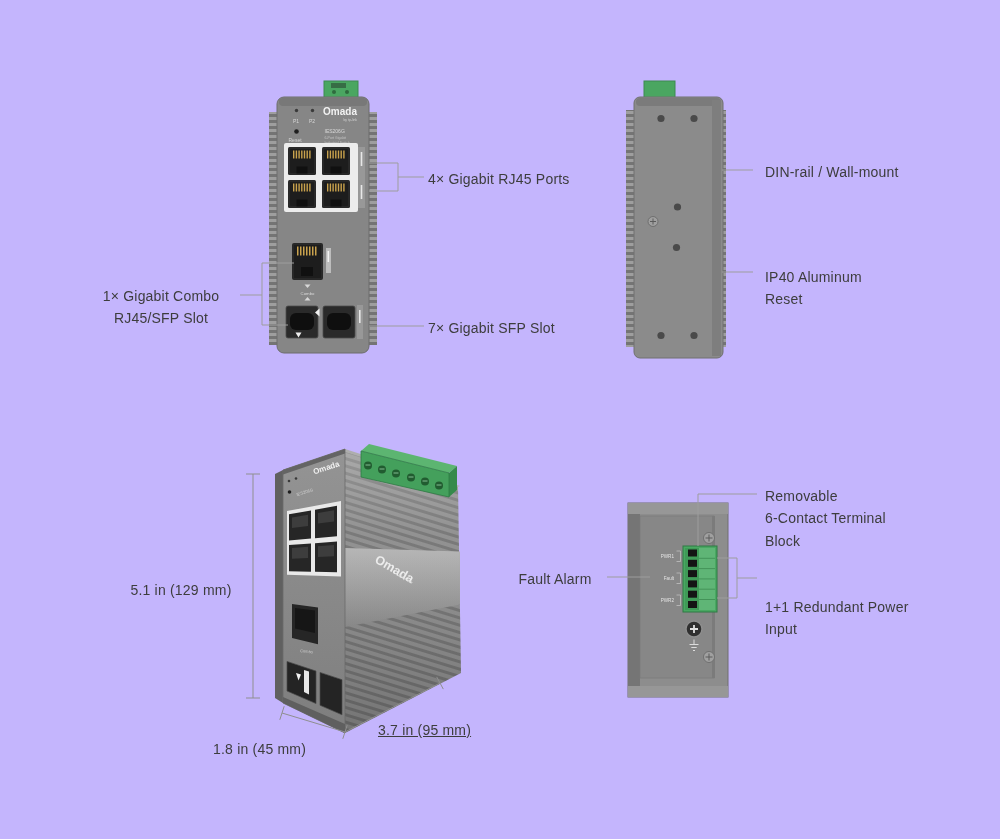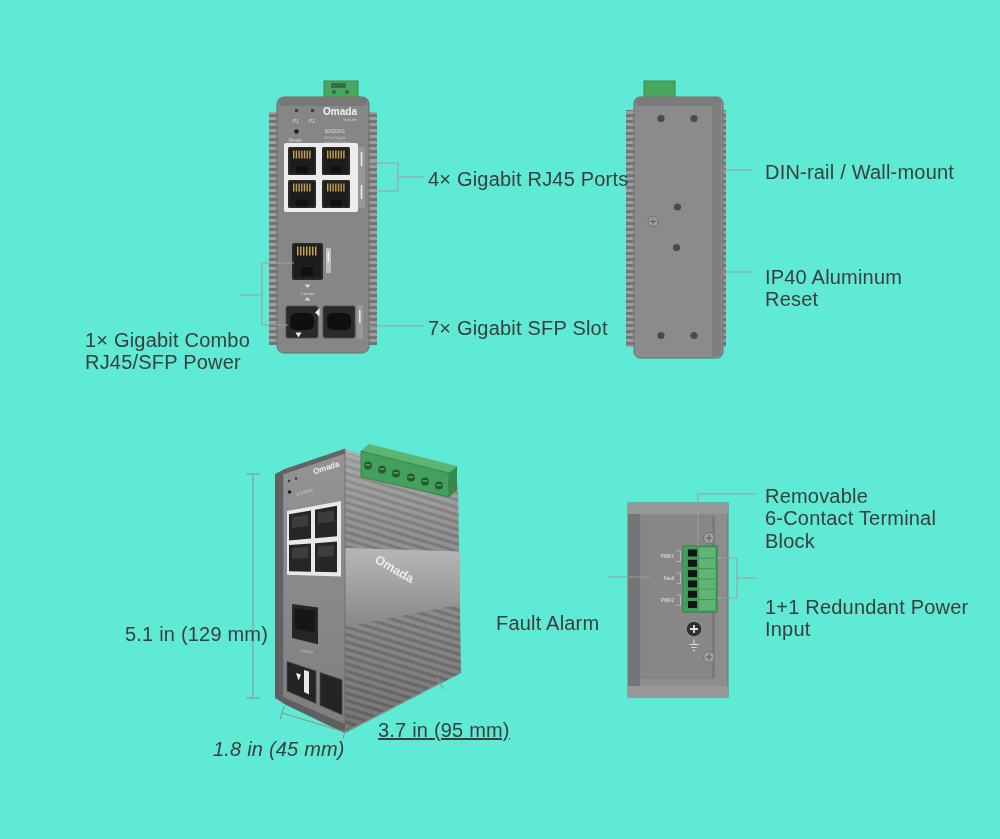--- a/index.html
+++ b/index.html
@@ -1,21 +1,21 @@
 <!DOCTYPE html>
 <html><head>
 <meta charset="utf-8">
 <style>
   html,body{margin:0;padding:0;background:#fff;}
-  #canvas{position:relative;width:1000px;height:839px;background:#5eead4;overflow:hidden;
+  #canvas{position:relative;width:1000px;height:839px;background:#c4b5fd;overflow:hidden;
           font-family:"Liberation Sans",sans-serif;}
-  .callout{position:absolute;font-size:20px;line-height:22.4px;color:#3d3d3d;
+  .callout{position:absolute;font-size:14px;line-height:22.4px;color:#3d3d3d;
            letter-spacing:.2px;white-space:nowrap;}
-  .r{text-align:left;margin-top:44px;}
-  .c{text-align:center;font-style:italic;}
+  .r{text-align:center;}
+  .c{text-align:left;}
   svg{position:absolute;left:0;top:0;}
   svg text{font-family:"Liberation Sans",sans-serif;}
 </style>
 </head>
 <body>
 
 <div id="canvas">
 
 <svg width="1000" height="839" viewBox="0 0 1000 839">
   <defs>
@@ -274,21 +274,21 @@
     <path d="M717,558 H737 M717,598 H737 M737,558 V598 M737,578 H757" fill="none" stroke="#9d9d9d"></path>
   </g>
 </svg>
 
 <div class="callout" style="left:428px;top:168px;">
   <span>4× Gigabit RJ45 Ports</span>
 </div>
 
 <div class="callout r" style="left:85px;top:285px;width:152px;">
   <div>1× Gigabit Combo</div>
-  <div>RJ45/SFP Power</div>
+  <div>RJ45/SFP Slot</div>
 </div>
 
 <div class="callout" style="left:428px;top:317px;">
   <span>7× Gigabit SFP Slot</span>
 </div>
 
 <div class="callout" style="left:765px;top:161px;text-align:right;">
   <span>DIN-rail / Wall-mount</span>
 </div>
 

